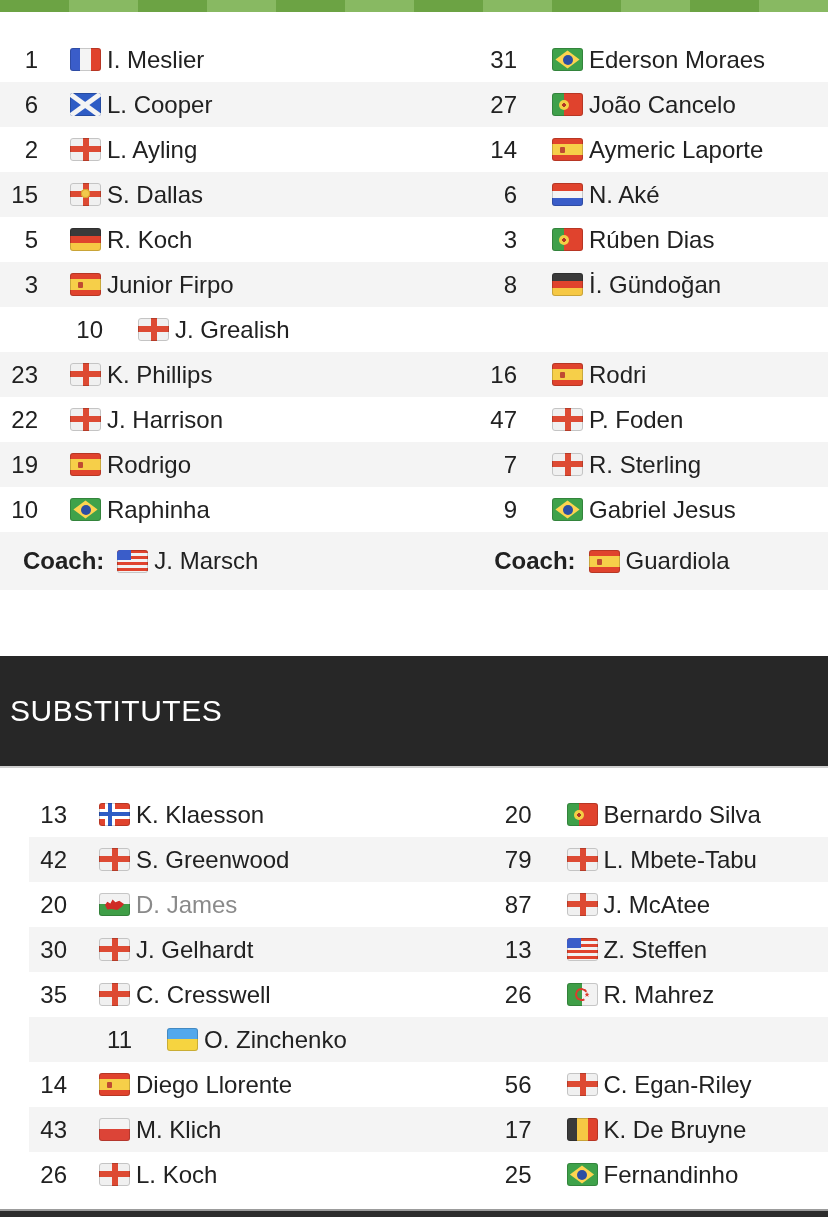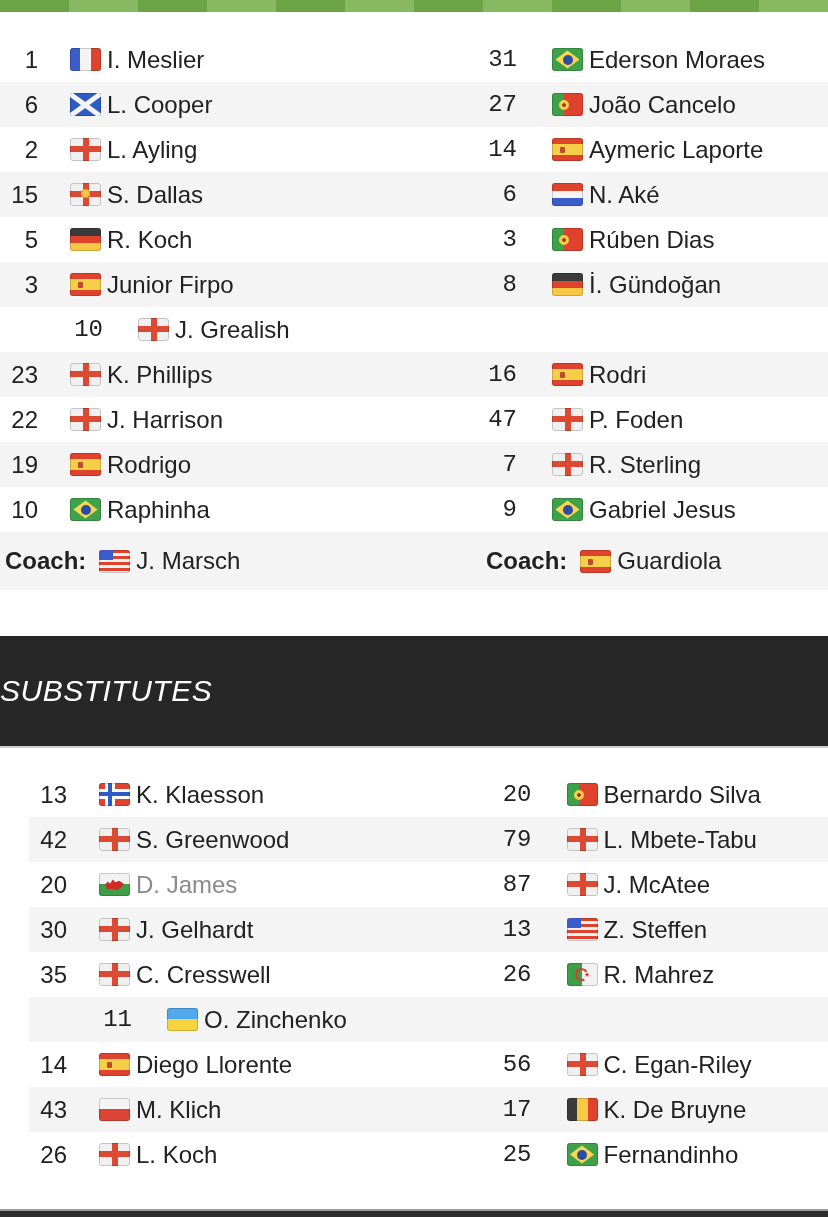--- a/index.html
+++ b/index.html
@@ -10,35 +10,35 @@
   .top-stripes{height:12px;background:repeating-linear-gradient(to right,#6ca344 0 69px,#88b962 69px 138px);}
 
   
   #lineup-rows{margin-top:25px;}
   .row{display:flex;height:45px;align-items:center;}
   #lineup-rows .row:nth-child(even){background:#f4f4f4;}
   #subs-rows .row:nth-child(even){background:#f4f4f4;}
   .half{display:flex;align-items:center;width:414px;box-sizing:border-box;}
   .num{display:inline-block;text-align:right;flex:none;}
   .half-left .num{width:38px;}
-  .half-right .num{width:103px;font-family:Liberation Mono, monospace;}
+  .half-right .num{width:103px;}
   .name{margin-left:6px;white-space:nowrap;}
   .muted{color:#8a8a8a;}
 
   
-  .coach-row{height:58px;background:#f4f4f4;display:flex;align-items:center;}
+  .coach-row{height:58px;background:#f4f4f4;display:flex;align-items:center;padding-left:18px;}
   .coach-half{display:flex;align-items:center;width:414px;box-sizing:border-box;}
   .coach-left{padding-left:5px;}
   .coach-right{padding-left:72px;}
   .coach-label{font-weight:bold;}
   .coach-half .flag{margin-left:13px;}
 
   
-  .subs-header{margin-top:46px;height:110px;background:#272727;display:flex;align-items:center;
-               box-sizing:border-box;font-style:italic;}
+  .subs-header{margin-top:66px;height:110px;background:#272727;display:flex;align-items:center;
+               padding-left:10px;box-sizing:border-box;}
   .subs-header span{color:#fff;font-size:30px;letter-spacing:.5px;}
   .subs-rule{height:2px;background:#cfcfcf;}
   #subs-rows{margin-top:24px;padding-left:29px;}
 
   
   .bottom-next{position:absolute;left:0;bottom:0;width:100%;}
   .bottom-rule{height:2px;background:#9c9c9c;}
   .bottom-dark{height:6px;background:#2d2d2d;}
 
   

